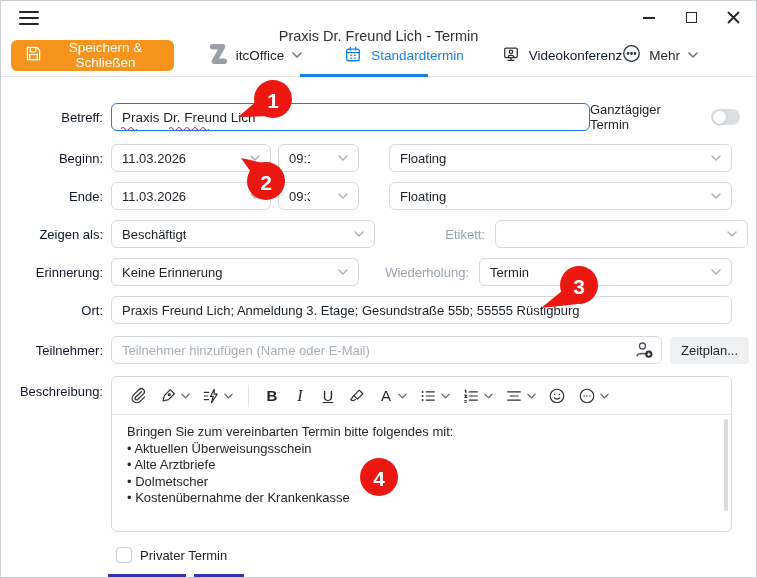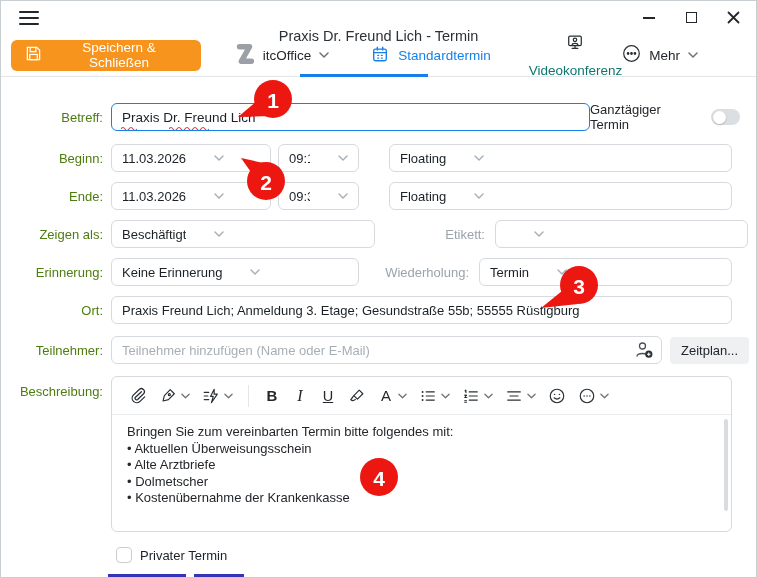--- a/index.html
+++ b/index.html
@@ -22,37 +22,37 @@
   
   .toolbar { position:relative; height:43px; display:flex; align-items:center;
              border-bottom:1px solid #e4e7e9; }
   .savebtn { margin-left:10px; height:31px; padding:0 14px; border:none; border-radius:6px;
              background:#F7941D; color:#fff; font-size:13.5px; font-family:inherit;
              display:flex; align-items:center; gap:9px; cursor:pointer; }
   .account { margin-left:34px; display:flex; align-items:center; gap:8px; cursor:pointer;
              font-size:13.5px; color:#23272b; }
   .tab { display:flex; align-items:center; gap:9px; font-size:13.5px; cursor:pointer; }
   .tab.active { color:#1780E8; margin-left:42px; }
-  .tab.plain { color:#0f766e; margin-left:38px;flex-direction:column; }
+  .tab.plain { color:#0f172a; margin-left:38px; }
   .tabline { position:absolute; left:299px; bottom:-1px; width:128px; height:3px; background:#1780E8; }
   .morebtn { margin-left:auto; margin-right:58px; display:flex; align-items:center; gap:8px;
              font-size:13.5px; color:#23272b; cursor:pointer; }
 
   .chev { flex:none; }
 
   
   .form { padding-top:25px; }
   .row { display:flex; align-items:center; margin-bottom:12px; }
   .lbl { width:102px; flex:none; text-align:right; margin-right:8px;
-         font-size:13px; color:#4d7c0f; }
+         font-size:13px; color:#0f172a; }
   .lbl2 { width:110px; flex:none; text-align:right; margin-right:10px;
           font-size:13px; color:#9aa3ac; }
   .ctl { height:28px; border:1px solid #d6dade; border-radius:6px; background:#fff;
          display:flex; align-items:center; padding:0 10px; font-size:13px; color:#1b2126; }
-  .dd { cursor:pointer;gap:28px; }
+  .dd { justify-content:space-between; cursor:pointer;gap:28px; }
   .dd .val { overflow:hidden; white-space:nowrap; }
   input.ctl { font-family:inherit; outline:none; display:block; }
   .subjectwrap { position:relative; }
   .subject { width:479px; border:1px solid #1780E8; font-size:13.5px; }
   .sq { position:absolute; top:23px; pointer-events:none; }
   .allday { margin-left:auto; margin-right:16px; display:flex; align-items:center; gap:9px;
             font-size:13px; color:#23272b; }
   .toggle { width:29px; height:16px; border-radius:8px; background:#dcdfe2; position:relative; cursor:pointer; }
   .toggle .knob { position:absolute; left:1.5px; top:1.5px; width:13px; height:13px;
                   border-radius:50%; background:#fff; box-shadow:0 1px 2px rgba(0,0,0,.2); }

